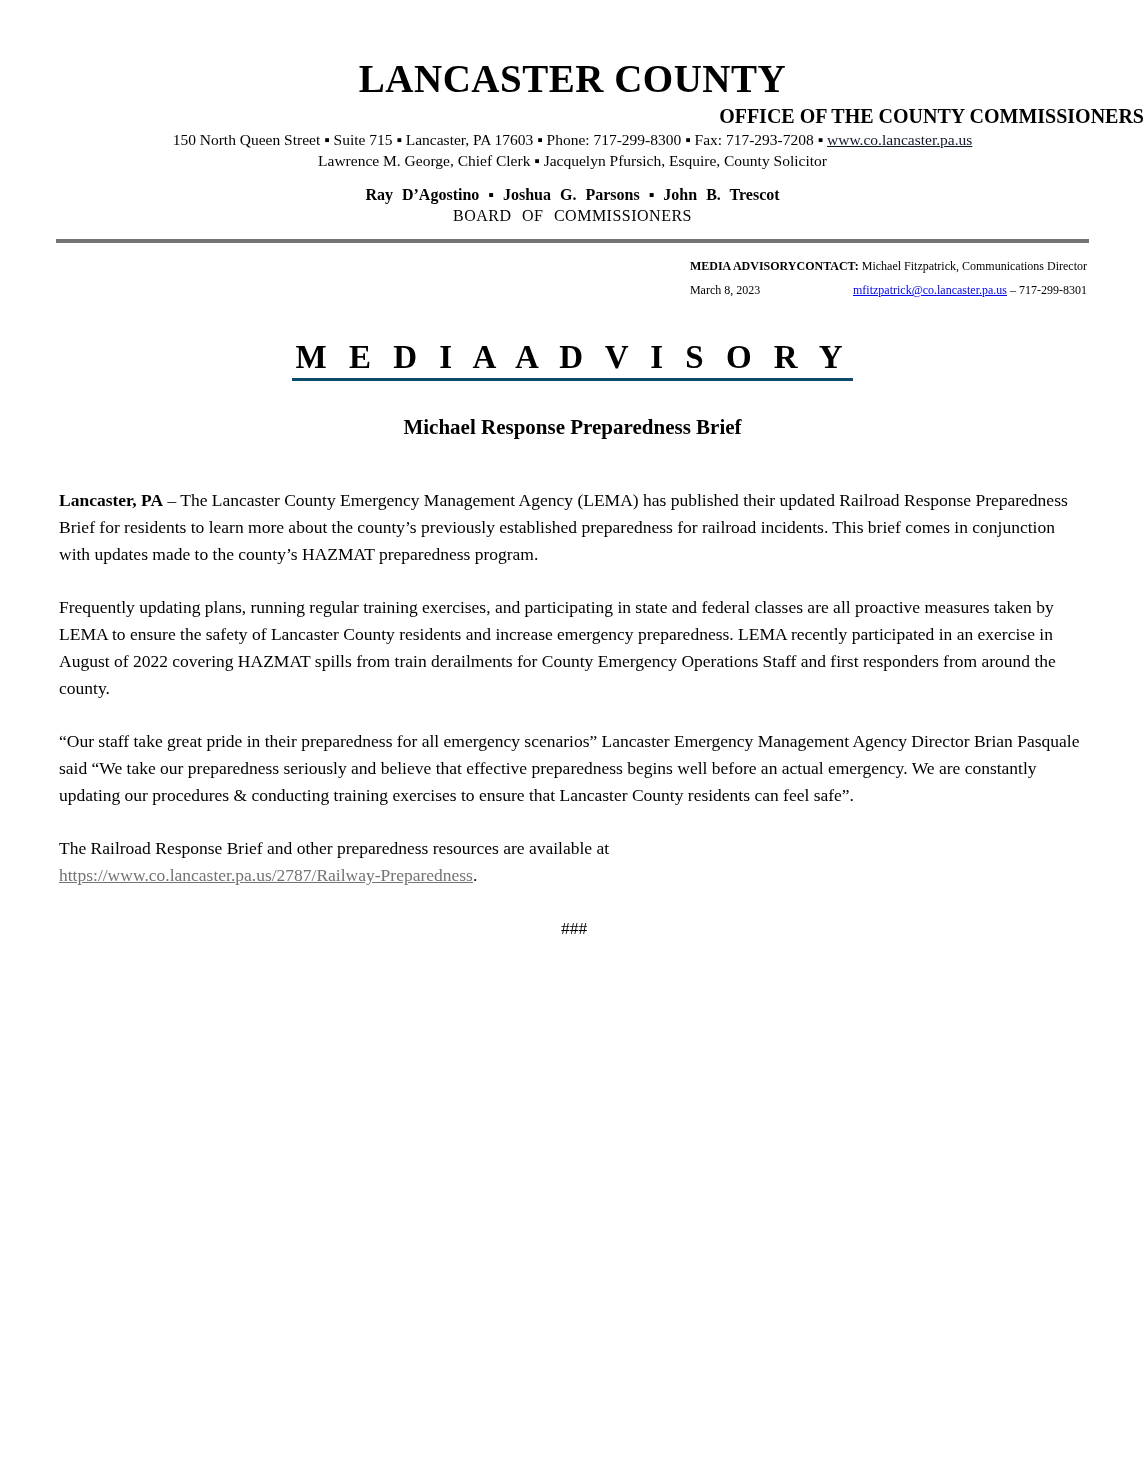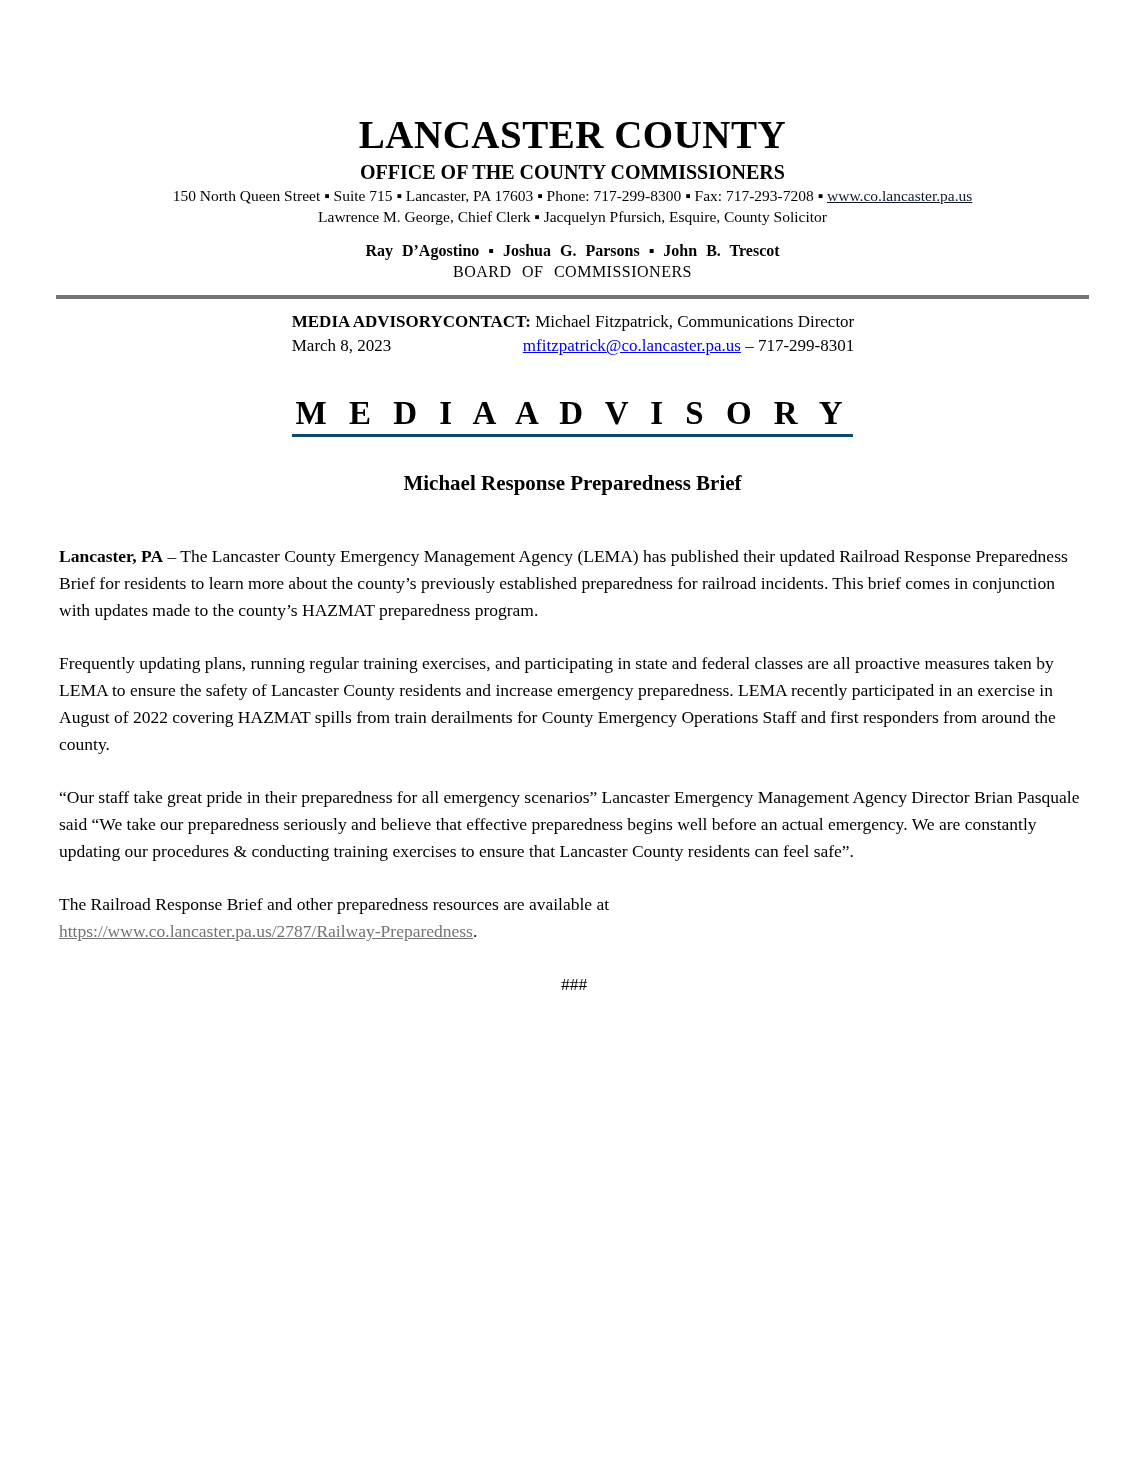--- a/index.html
+++ b/index.html
@@ -5,32 +5,32 @@
   * { box-sizing: border-box; }
   html, body { margin: 0; padding: 0; background: #ffffff; }
   .page {
     position: relative;
     width: 1143px;
     height: 1468px;
     margin: 0 auto;
     background: #ffffff;
     color: #000000;
     font-family: "Liberation Serif", "DejaVu Serif", serif;
-    padding-top: 114px;
+    padding-top: 58px;
     overflow: hidden;
   }
   .doc-title {
     text-align: center;
     font-weight: bold;
     font-size: 39px;
     line-height: 1.1;
     letter-spacing: 0.5px;
   }
   .doc-subtitle {
-    text-align: center;
+    text-align: right;
     font-weight: bold;
     font-size: 20px;
     margin-top: 4px;
   }
   .addr {
     text-align: center;
     font-size: 15.5px;
     line-height: 19px;
     margin-top: 2px;
   }
@@ -47,23 +47,23 @@
     margin-top: 3px;
     word-spacing: 6px;
     letter-spacing: 0.5px;
   }
   .rule {
     height: 4px;
     margin: 14px 55px 0 55px;
   }
   .meta-row {
     display: flex;
-    justify-content: center;
+    justify-content: flex-end;
     margin: 11px 57px 0 58px;
-    font-size: 17px;
+    font-size: 12px;
     line-height: 24px;
   }
   .b { font-weight: bold; }
   .meta-right { text-align: right; }
   .main-heading-wrap { text-align: center; margin-top: 37px; }
   .main-heading {
     display: inline-block;
     font-size: 33px;
     font-weight: bold;
     letter-spacing: 7px;

